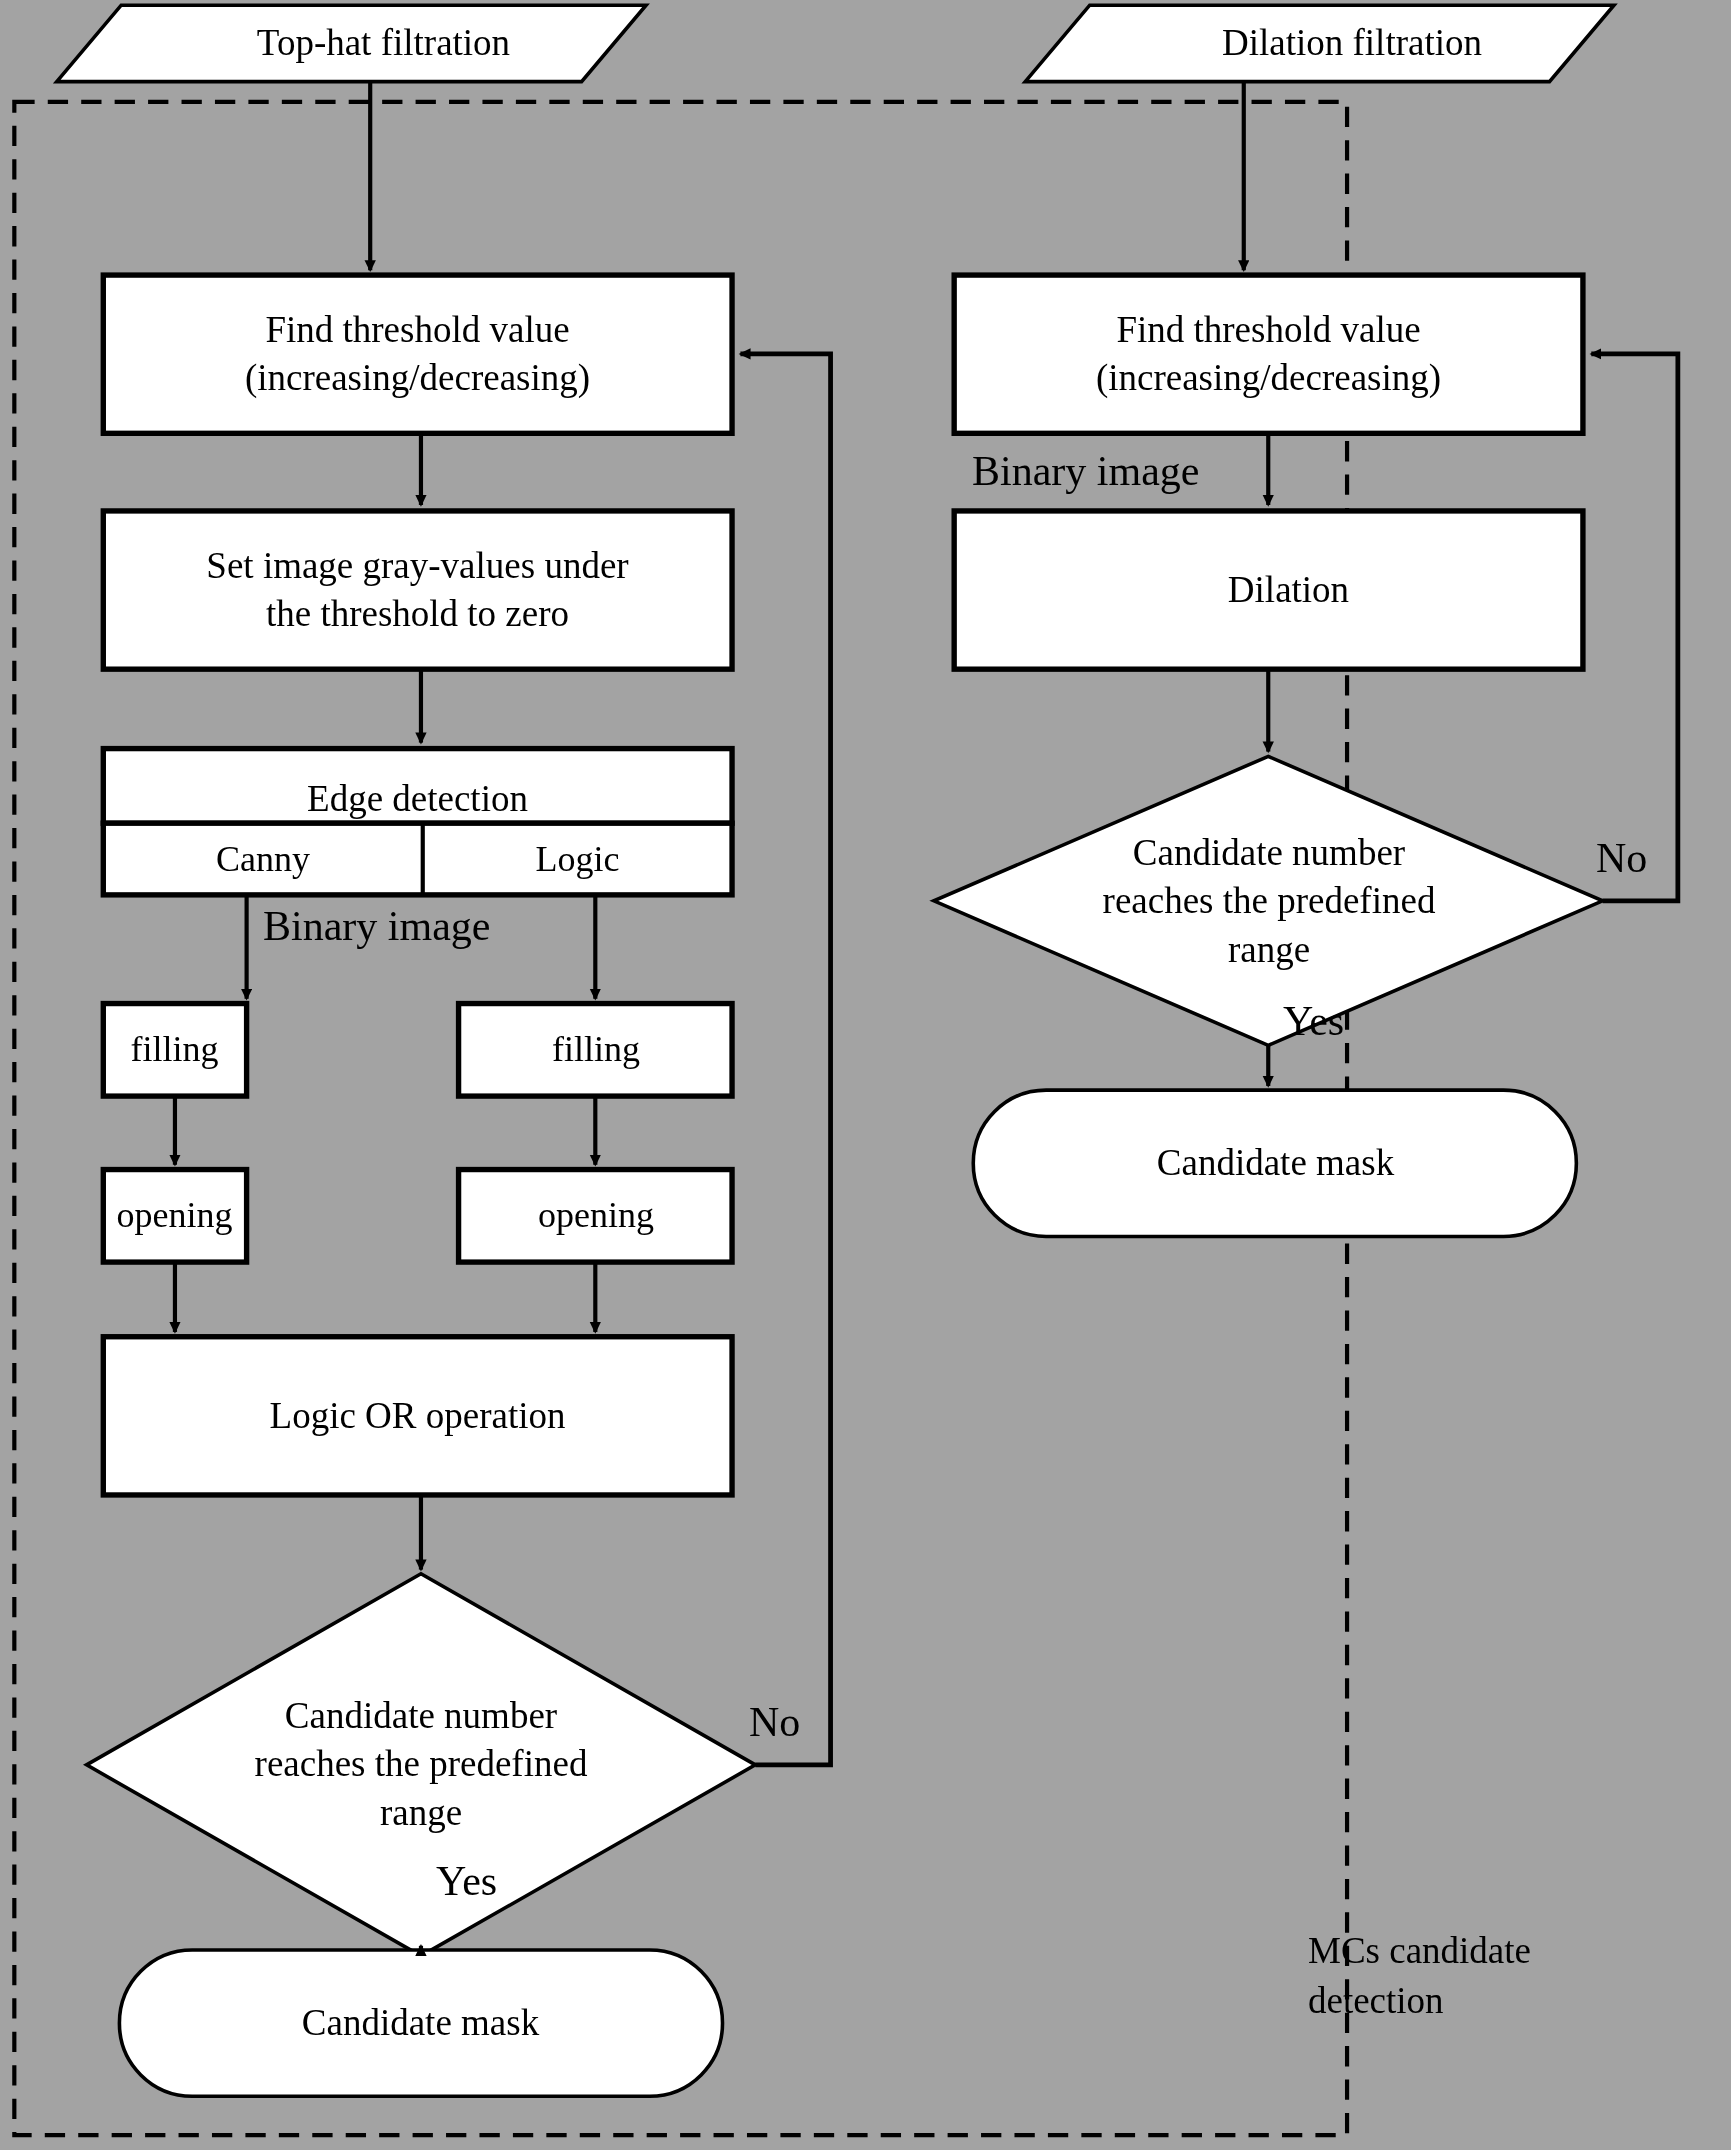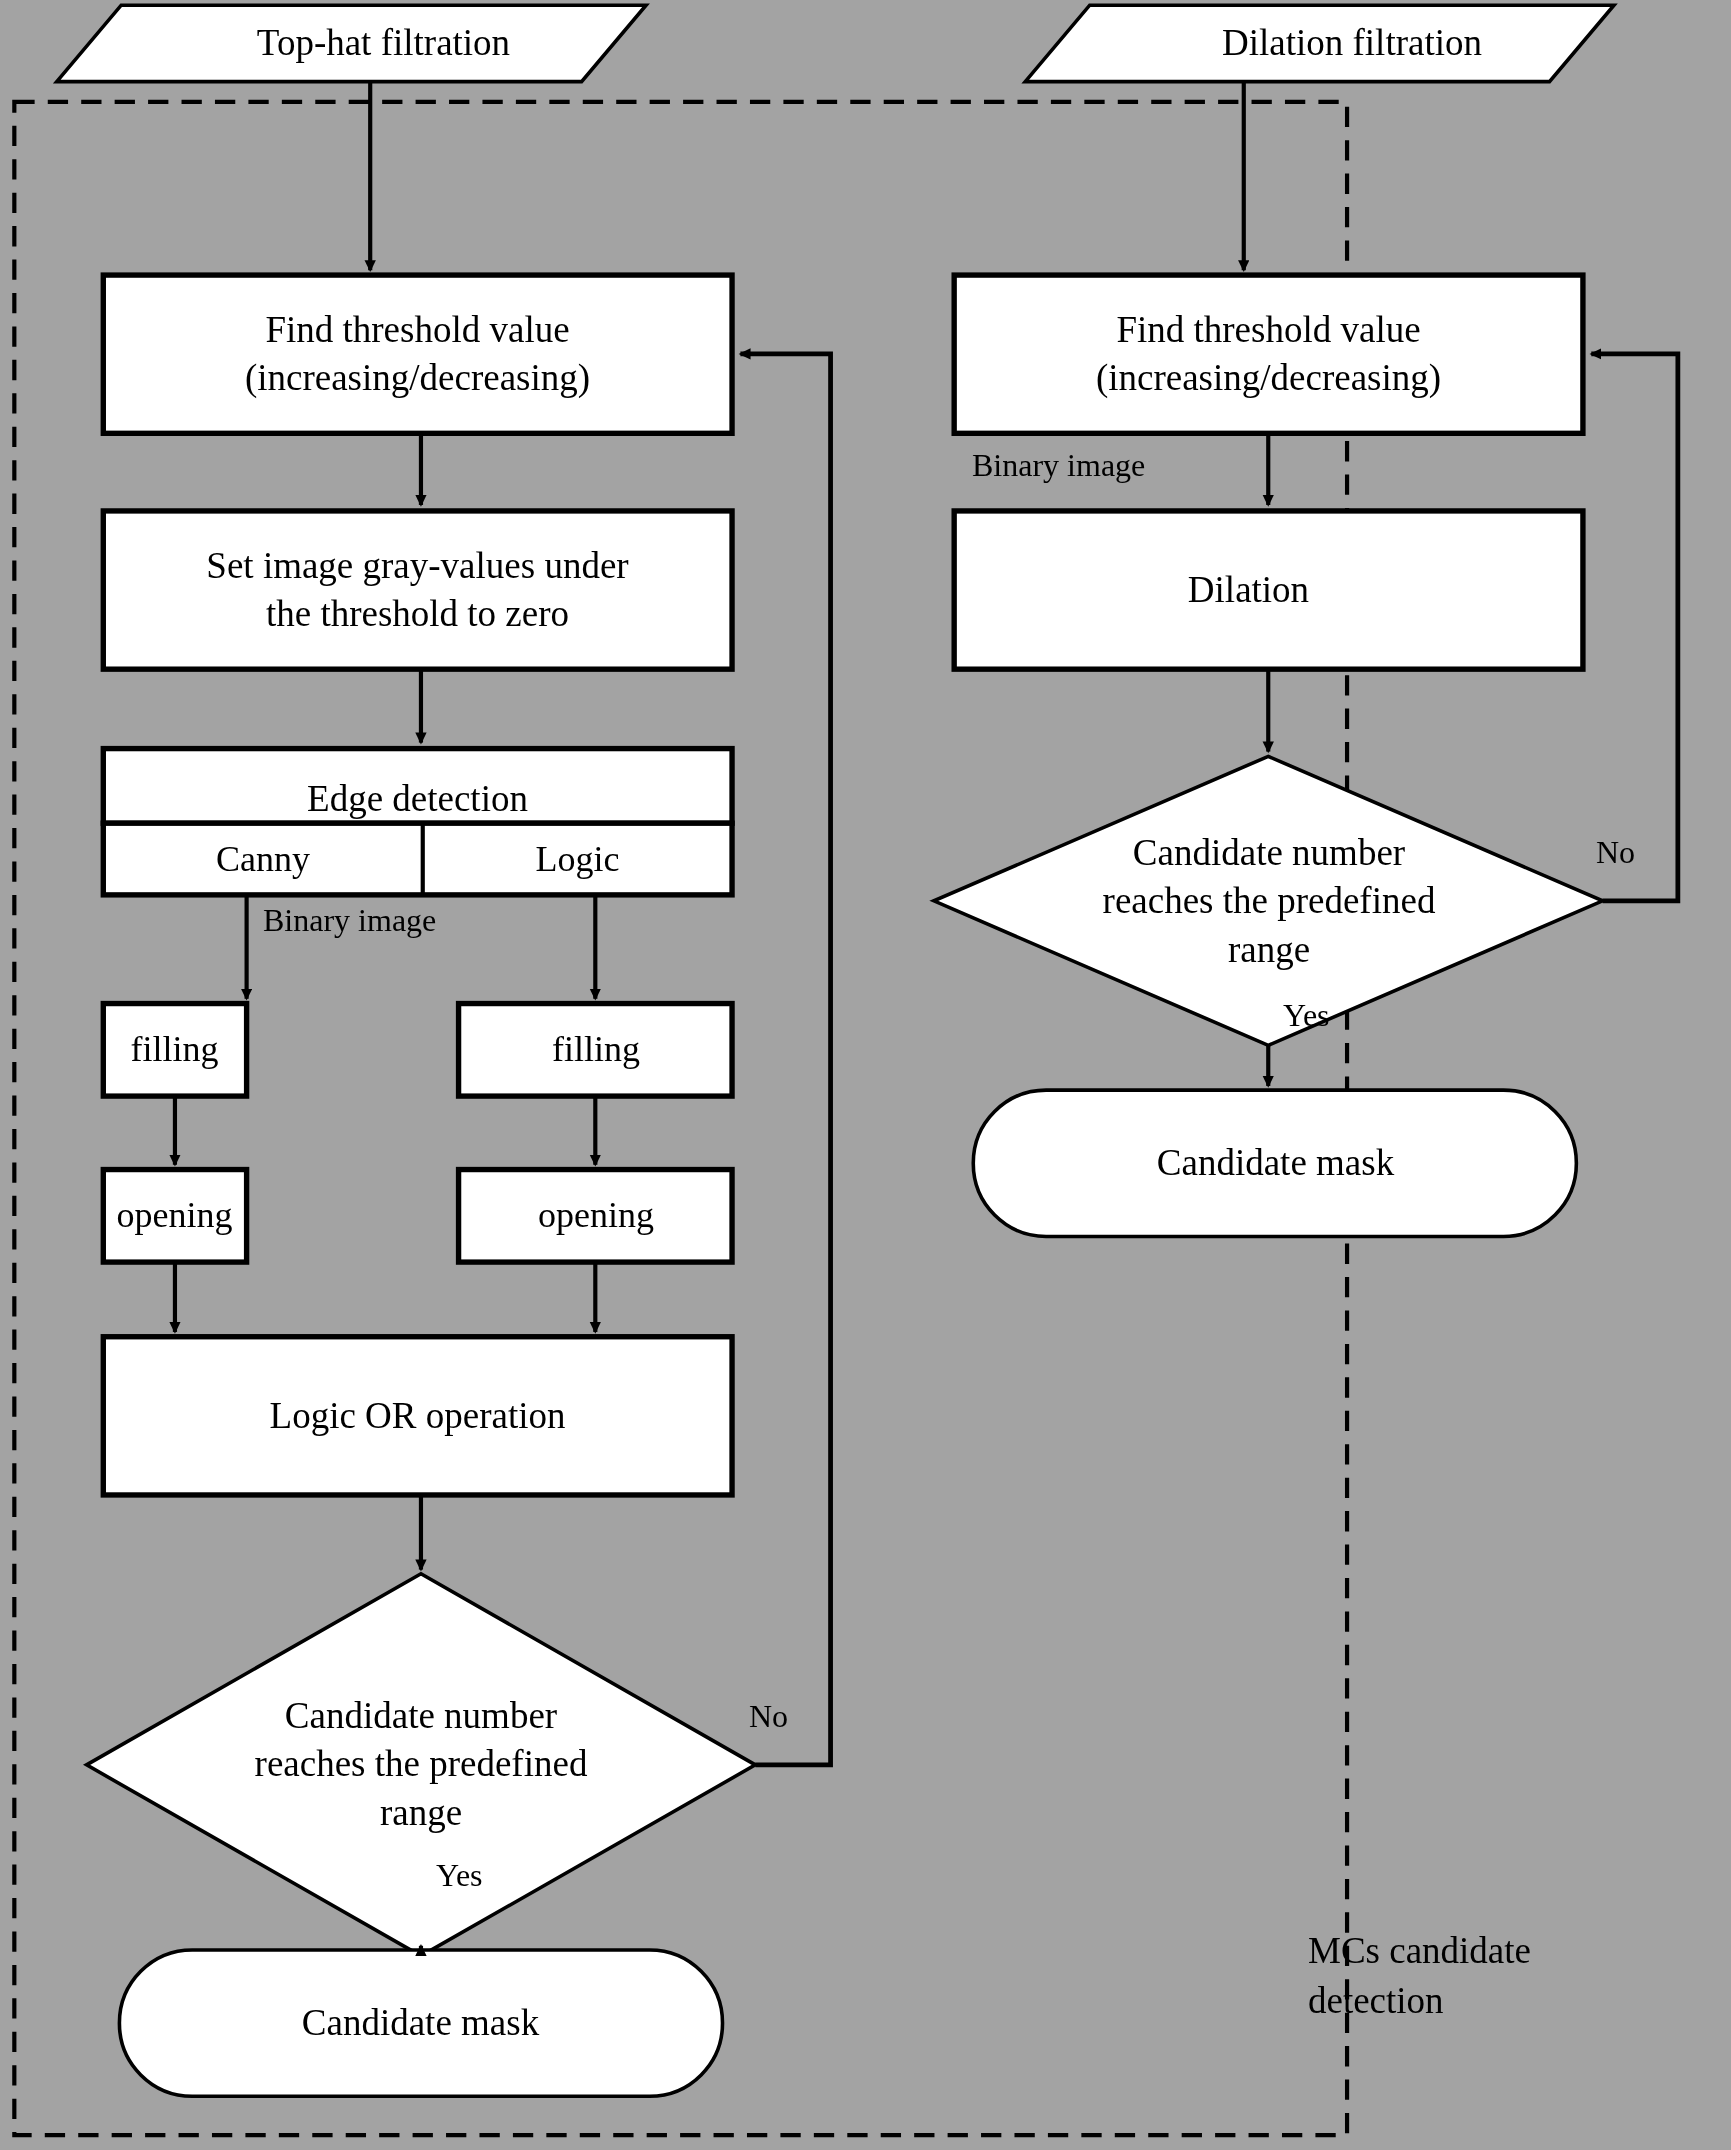--- a/index.html
+++ b/index.html
@@ -31,21 +31,21 @@
     justify-content: center;
     text-align: center;
     line-height: 1.30;
     color: #000;
     pointer-events: none;
   }
   .t-lg   { font-size: 37px; }
   .t-md   { font-size: 36px; text-align: center; }
   .edge-label {
     position: absolute;
-    font-size: 32px;
+    font-size: 42px;
     white-space: nowrap;
     color: #000;
   }
   .grp-label {
     position: absolute;
     font-size: 37px;
     line-height: 1.35;
     color: #000;
   }
 </style>
@@ -208,21 +208,21 @@
 
   <div class="node-text t-lg" style="left:954px; top:275px; width:629px; height:158px;">
     <span>Find threshold value</span>
     <span>(increasing/decreasing)</span>
   </div>
 
   <div class="edge-label" style="left:972px; top:447px;">
     <span>Binary image</span>
   </div>
 
-  <div class="node-text t-lg" style="left:934px; top:511px; width:629px; height:158px;">
+  <div class="node-text t-lg" style="left:974px; top:511px; width:629px; height:158px;">
     <span>Dilation</span>
   </div>
 
   <div class="node-text t-lg" style="left:1000px; top:821px; width:538px; height:161px;">
     <span>Candidate number</span>
     <span>reaches  the predefined</span>
     <span>range</span>
   </div>
 
   <div class="edge-label" style="left:1596px; top:834px;">

